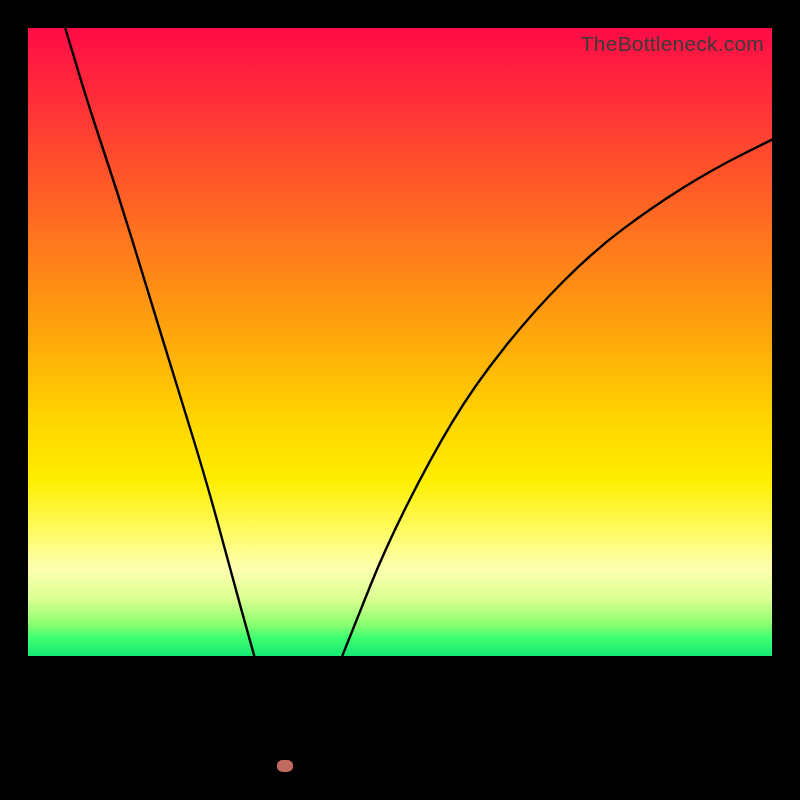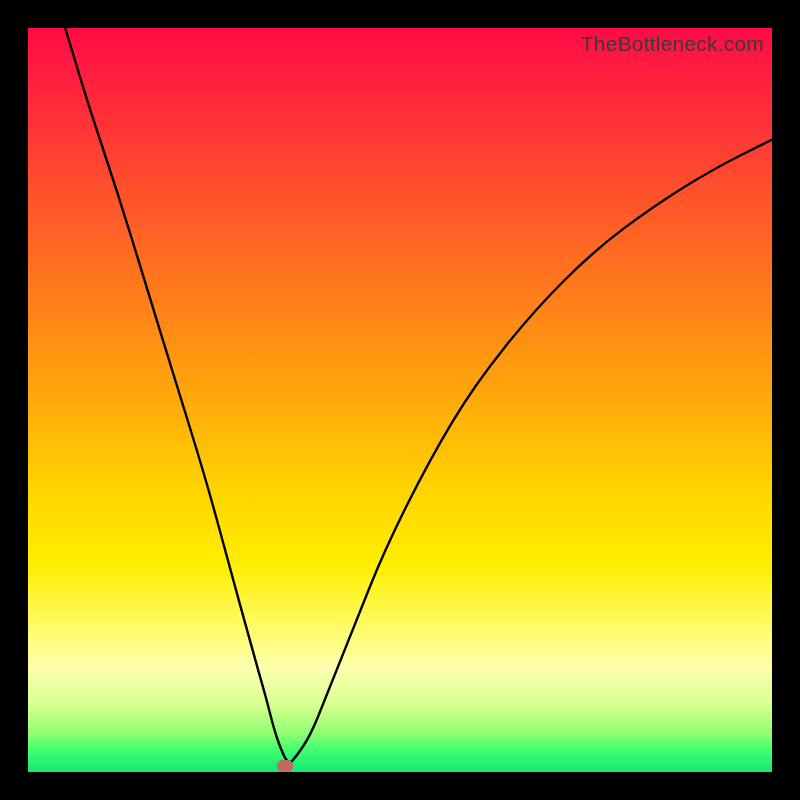--- a/index.html
+++ b/index.html
@@ -8,21 +8,21 @@
     width: 800px;
     height: 800px;
     background: #000;
     position: relative;
   }
   .plot-area {
     position: absolute;
     left: 28px;
     top: 28px;
     width: 744px;
-    height: 744px;
+    height: 628px;
     background: linear-gradient(to bottom,
       #ff0b46 0%,
       #ff2a3a 10%,
       #ff4a2e 20%,
       #ff6a22 30%,
       #ff8a16 40%,
       #ffaa0a 50%,
       #ffd400 62%,
       #ffee00 72%,
       #fffb60 80%,

